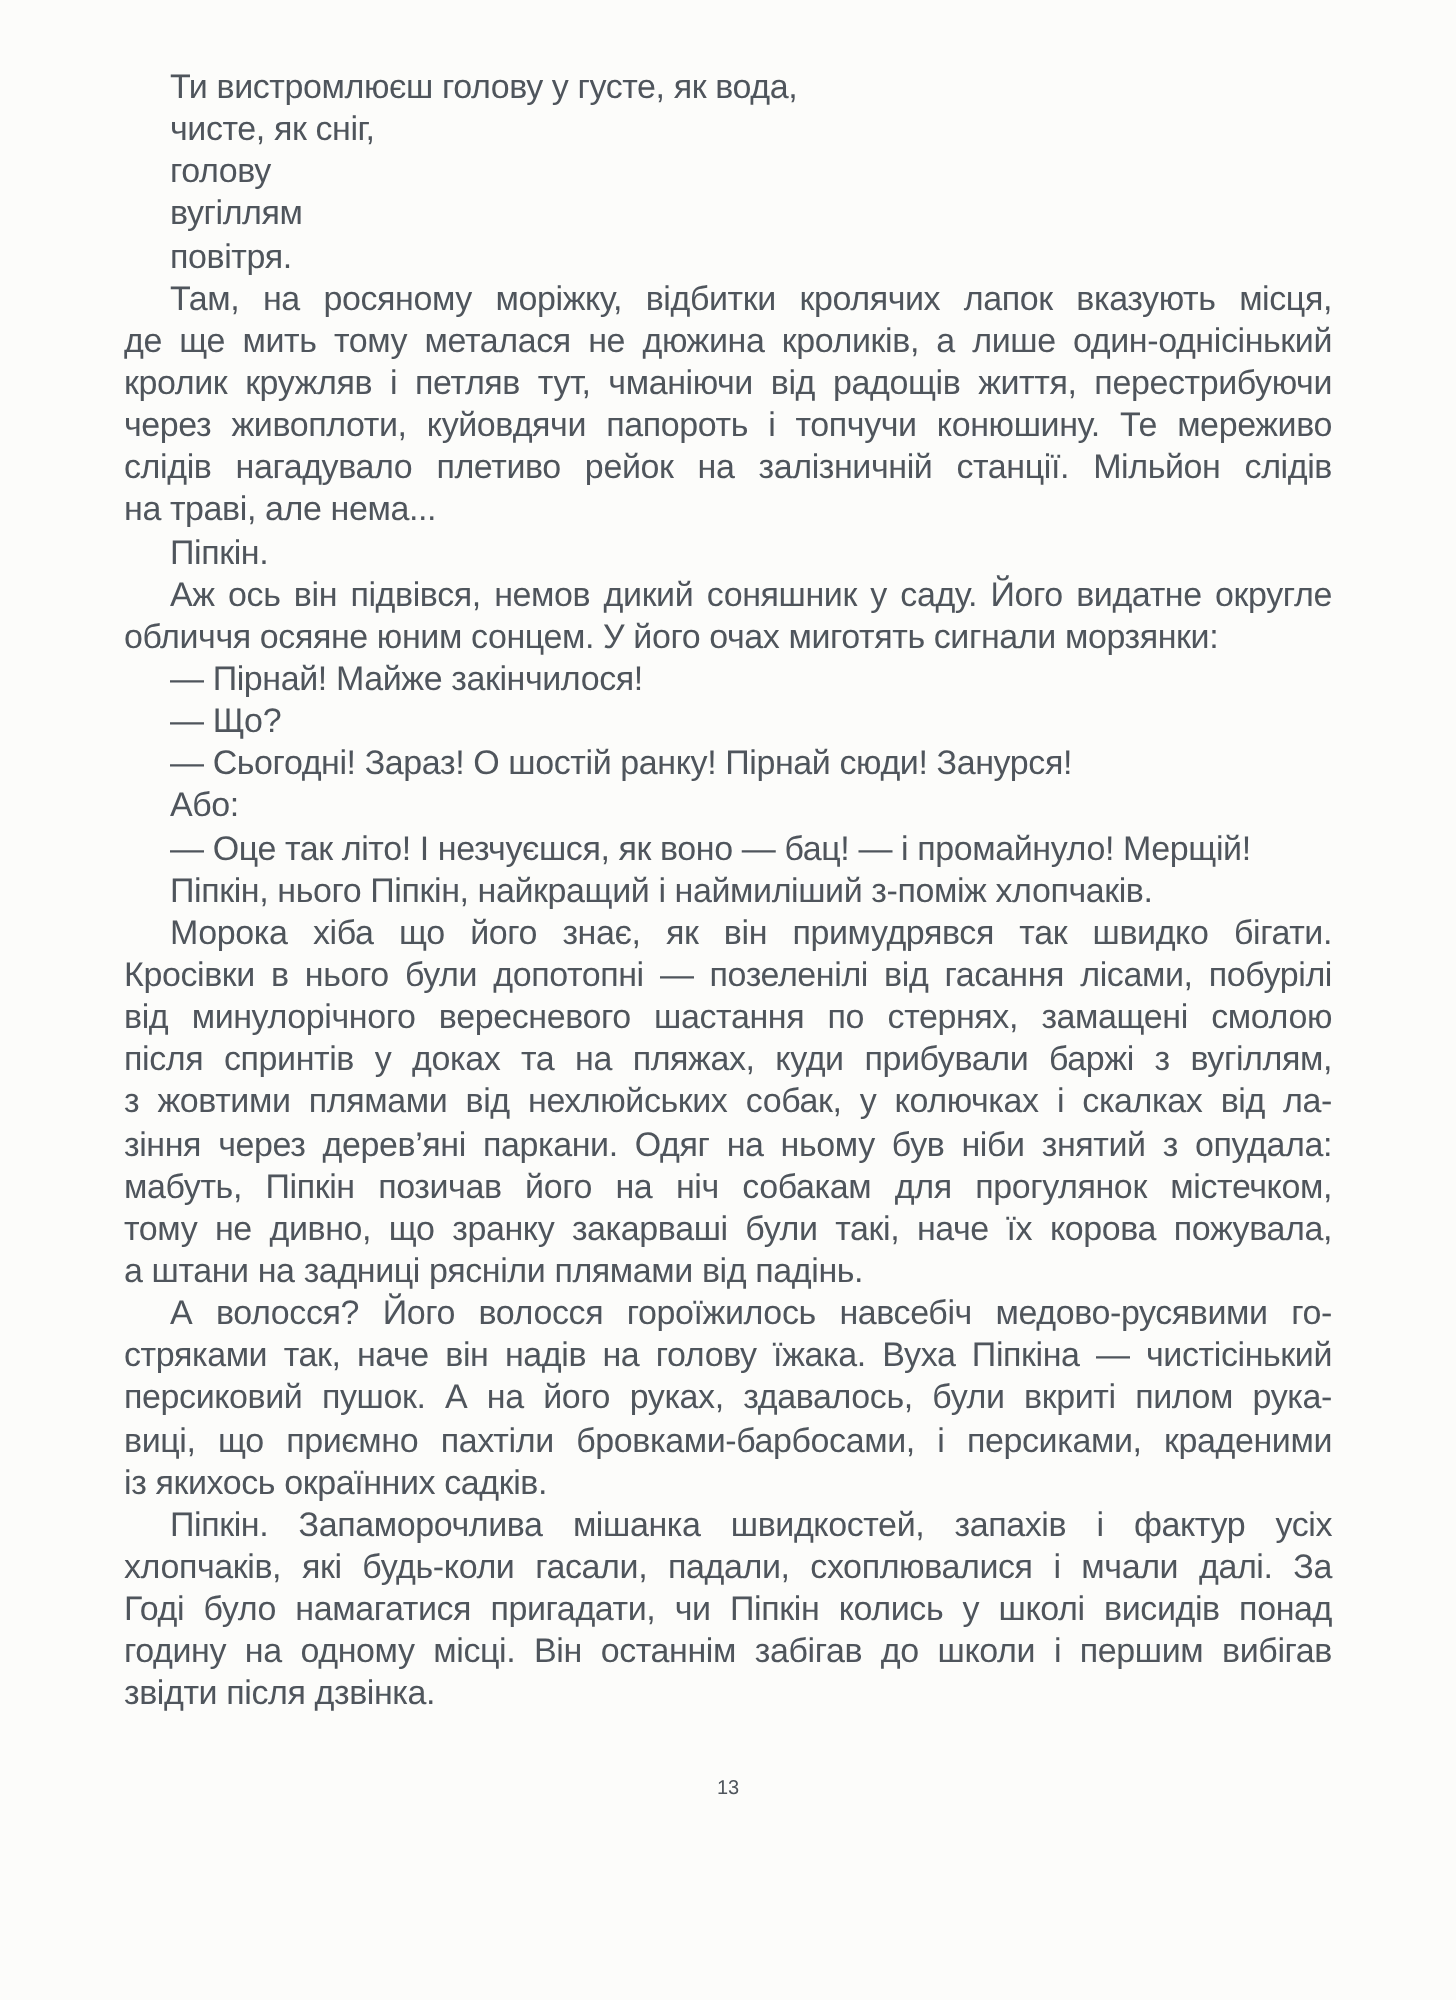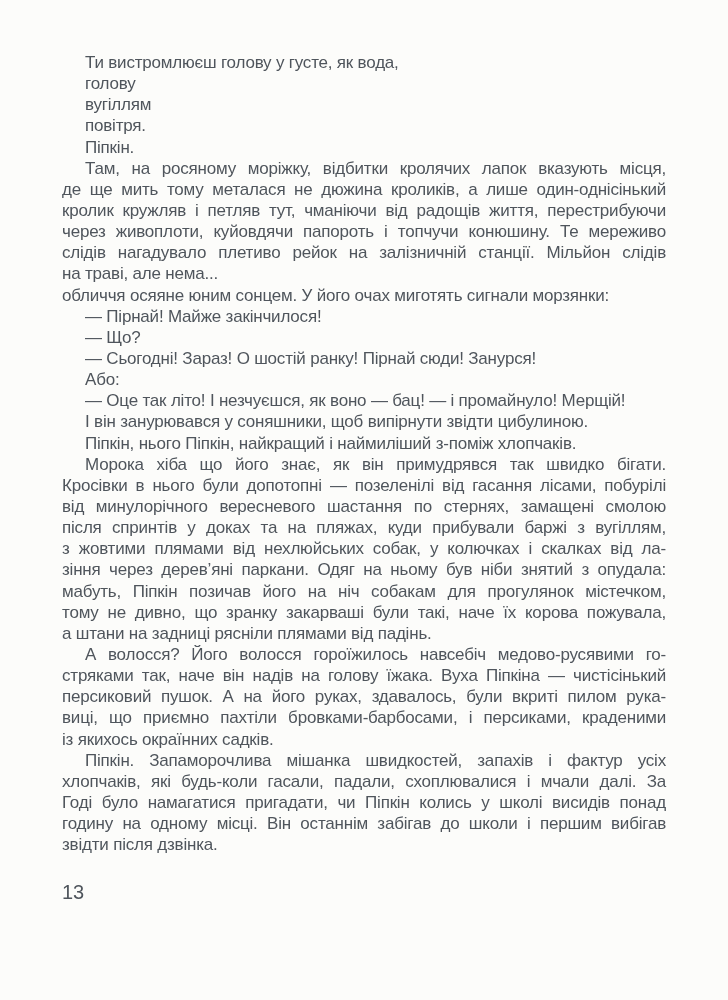--- a/index.html
+++ b/index.html
@@ -7,93 +7,94 @@
   body {
     width: 728px; height: 1000px;
     background: var(--bg);
     color: var(--fg);
     font-family: "Liberation Sans", "DejaVu Sans", sans-serif;
     overflow: hidden;
   }
   .page {
     box-sizing: border-box;
     width: 728px; height: 1000px;
-    padding: 52px 62px 0 62px;
+    padding: 33px 62px 0 62px;
     position: relative;
   }
   .text-block { width: 604px; }
   .para { margin: 0; }
   .line {
     font-size: 17px;
     line-height: 21.15px;
     letter-spacing: -0.2px;
     text-align: justify;
     text-align-last: justify;
     height: 21.15px;
     overflow: visible;
   }
   .line.last { text-align-last: left; }
   .line.first { text-indent: 23px; }
   .it { }
   .page-number {
     margin-top: 27px;
     width: 604px;
-    text-align: left;
-    font-size: 20px;
+    text-align: center;
+    font-size: 10px;
     line-height: 21px;
   }
 </style>
 </head>
 <body>
 
 <div class="page">
   <div class="text-block">
       <div class="para">
         <div class="line first last"><span>Ти вистромлюєш голову у густе, як вода,</span></div>
       </div>
       <div class="para">
+        <div class="line first last"><span>чисте, як сніг,</span></div>
+      </div>
+      <div class="para">
         <div class="line first last"><span>голову</span></div>
       </div>
       <div class="para">
         <div class="line first last"><span>вугіллям</span></div>
       </div>
       <div class="para">
         <div class="line first last"><span>повітря.</span></div>
-      </div>
-      <div class="para">
-        <div class="line first last"><span>Піпкін.</span></div>
       </div>
       <div class="para">
         <div class="line first"><span>Там, на росяному моріжку, відбитки кролячих лапок вказують місця,</span></div>
         <div class="line"><span>де ще мить тому металася не дюжина кроликів, а лише один-однісінький</span></div>
         <div class="line"><span>кролик кружляв і петляв тут, чманіючи від радощів життя, перестрибуючи</span></div>
         <div class="line"><span>через живоплоти, куйовдячи папороть і топчучи конюшину. Те мереживо</span></div>
         <div class="line"><span>слідів нагадувало плетиво рейок на залізничній станції. Мільйон слідів</span></div>
         <div class="line last"><span>на траві, але нема...</span></div>
       </div>
       <div class="para">
+        <div class="line first last"><span>Піпкін.</span></div>
+      </div>
+      <div class="para">
+        <div class="line first"><span>Аж ось він підвівся, немов дикий соняшник у саду. Його видатне округле</span></div>
         <div class="line last"><span>обличчя осяяне юним сонцем. У його очах миготять сигнали морзянки:</span></div>
       </div>
       <div class="para">
         <div class="line first last"><span>— Пірнай! Майже закінчилося!</span></div>
       </div>
       <div class="para">
         <div class="line first last"><span>— Що?</span></div>
       </div>
       <div class="para">
         <div class="line first last"><span>— Сьогодні! Зараз! О шостій ранку! Пірнай сюди! </span><span class="it">Занурся!</span></div>
       </div>
       <div class="para">
         <div class="line first last"><span>Або:</span></div>
       </div>
       <div class="para">
         <div class="line first last"><span>— Оце так </span><span class="it">літо</span><span>! І незчуєшся, як воно — бац! — і промайнуло! Мерщій!</span></div>
-      </div>
-      <div class="para">
-        <div class="line first last"><span>І він занурювався у соняшники, щоб випірнути звідти цибулиною.</span></div>
       </div>
       <div class="para">
         <div class="line first last"><span>Піпкін, нього Піпкін, найкращий і наймиліший з-поміж хлопчаків.</span></div>
       </div>
       <div class="para">
         <div class="line first"><span>Морока хіба що його знає, як він примудрявся так швидко бігати.</span></div>
         <div class="line"><span>Кросівки в нього були допотопні — позеленілі від гасання лісами, побурілі</span></div>
         <div class="line"><span>від минулорічного вересневого шастання по стернях, замащені смолою</span></div>
         <div class="line"><span>після спринтів у доках та на пляжах, куди прибували баржі з вугіллям,</span></div>
         <div class="line"><span>з жовтими плямами від нехлюйських собак, у колючках і скалках від ла-</span></div>

